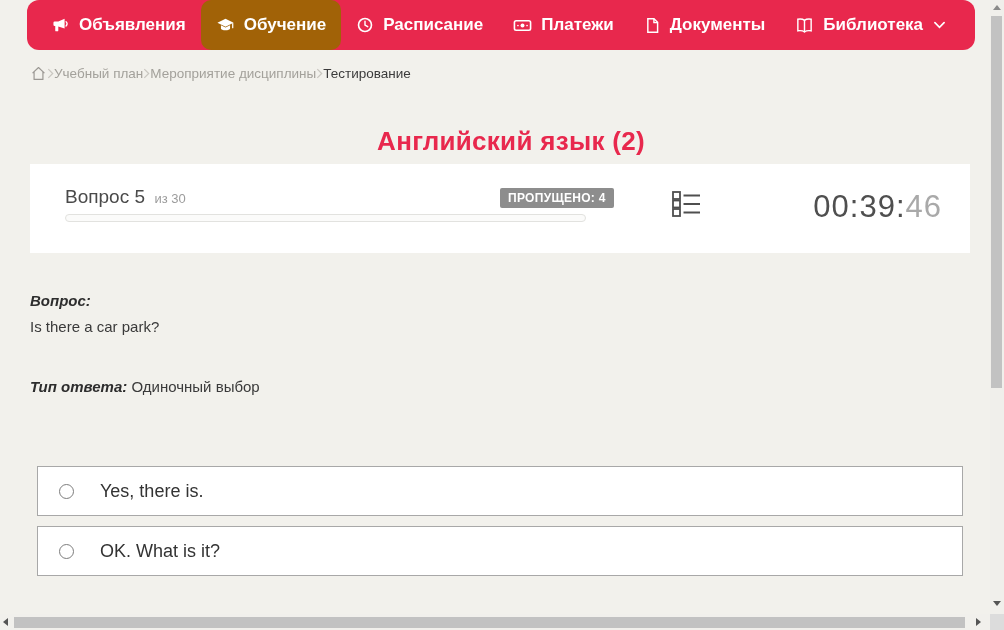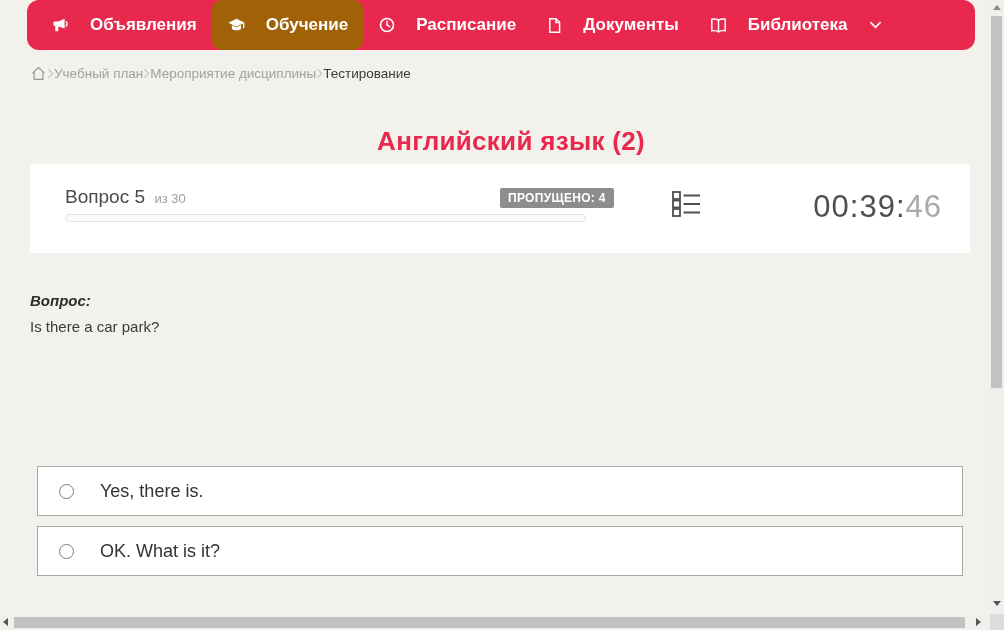--- a/index.html
+++ b/index.html
@@ -9,21 +9,21 @@
   }
   .page{position:absolute;inset:0;}
 
   
   .topnav{
     position:absolute;left:27px;top:0;width:948px;height:50px;
     background:#e8284d;border-radius:12px;display:flex;align-items:stretch;
     padding:0 10px;box-sizing:border-box;
   }
   .nav-item{
-    display:flex;align-items:center;gap:20px;padding:0 15px;
+    display:flex;align-items:center;gap:9px;padding:0 15px;
     color:#fff;font-size:17px;font-weight:700;cursor:pointer;white-space:nowrap;
   }
   .nav-item.active{background:#a16207;border-radius:10px;}
   .nav-icon{display:flex;align-items:center;}
   .nav-caret{display:flex;align-items:center;margin-left:2px;}
 
   
   .breadcrumb{
     position:absolute;left:30px;top:62px;height:22px;
     display:flex;align-items:center;font-size:13.5px;color:#a3a19b;
@@ -128,20 +128,31 @@
       <span class="nav-icon">
         <svg viewBox="0 0 20 20" width="18" height="18">
             <circle cx="10" cy="10" r="7.2" fill="none" stroke="#fff" stroke-width="1.8"></circle>
             <path d="M10 5.8V10l3 1.9" fill="none" stroke="#fff" stroke-width="1.6" stroke-linecap="round"></path>
           </svg>
       </span>
       <span>Расписание</span>
     </div>
     <div class="nav-item">
       <span class="nav-icon">
+        <svg viewBox="0 0 20 20" width="19" height="19">
+            <rect x="1.5" y="5" width="17" height="10" rx="1.8" fill="none" stroke="#fff" stroke-width="1.7"></rect>
+            <circle cx="10" cy="10" r="2.1" fill="#fff"></circle>
+            <circle cx="5.2" cy="10" r=".9" fill="#fff"></circle>
+            <circle cx="14.8" cy="10" r=".9" fill="#fff"></circle>
+          </svg>
+      </span>
+      <span>Платежи</span>
+    </div>
+    <div class="nav-item">
+      <span class="nav-icon">
         <svg viewBox="0 0 20 20" width="17" height="17">
             <path d="M4.5 2h7.2L16 6.3V18H4.5V2z" fill="none" stroke="#fff" stroke-width="1.7"></path>
             <path d="M11.7 2v4.6H16" fill="none" stroke="#fff" stroke-width="1.7"></path>
           </svg>
       </span>
       <span>Документы</span>
     </div>
     <div class="nav-item">
       <span class="nav-icon">
         <svg viewBox="0 0 20 20" width="19" height="19">
@@ -204,20 +215,21 @@
         <rect x="1" y="19" width="7" height="7" fill="none" stroke="#4f4f4f" stroke-width="1.8"></rect>
         <line x1="11.5" y1="22.5" x2="28" y2="22.5" stroke="#4f4f4f" stroke-width="2"></line>
       </svg>
     </button>
     <div class="timer"><span class="t-main">00:39:</span><span class="t-sec">46</span></div>
   </section>
 
   <section class="question">
     <p class="q-label">Вопрос:</p>
     <p class="q-text">Is there a car park?</p>
+    <p class="q-type"><span class="q-type-label">Тип ответа:</span> <span class="q-type-value">Одиночный выбор</span></p>
   </section>
 
   <div class="answers">
     <div class="answer">
       <span class="radio"></span>
       <span class="answer-label">Yes, there is.</span>
     </div>
     <div class="answer">
       <span class="radio"></span>
       <span class="answer-label">OK. What is it?</span>

